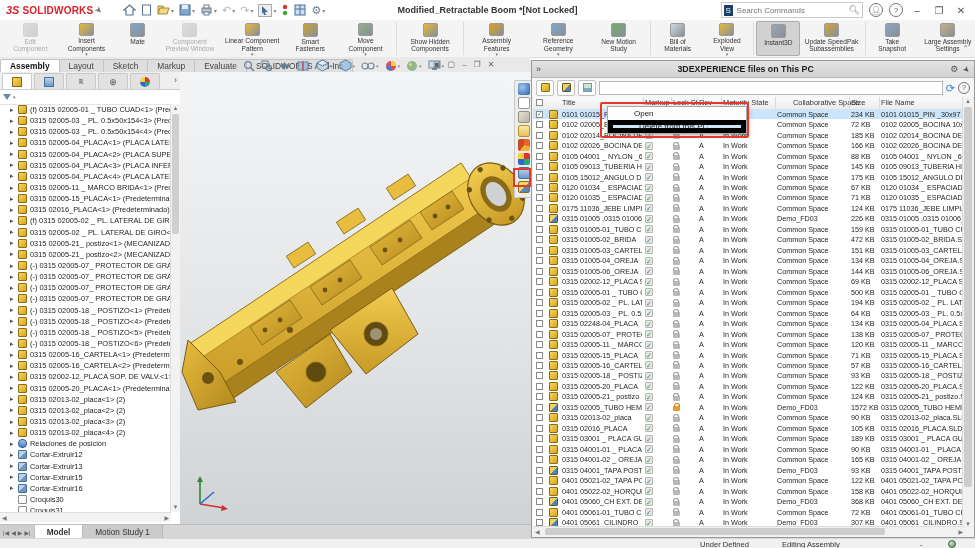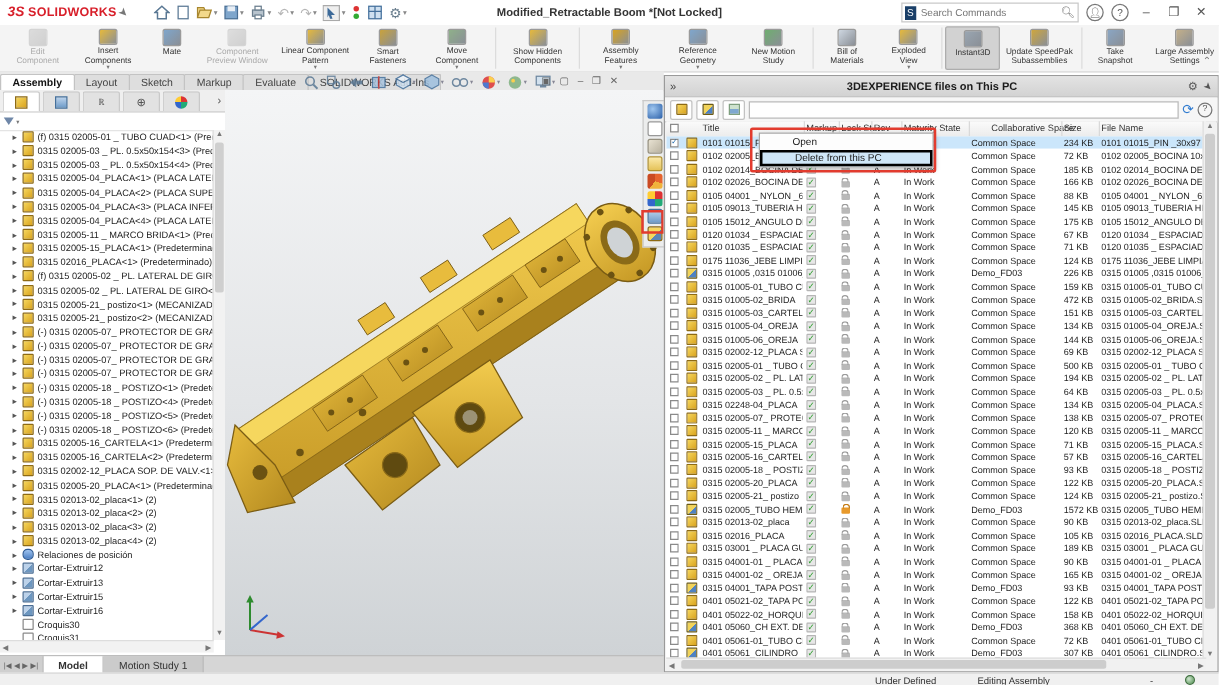--- a/index.html
+++ b/index.html
@@ -110,21 +110,21 @@
   #grid-vscroll{position:absolute;right:1px;top:36px;width:10px;height:431px;background:#f1f1f1;border-left:1px solid #ddd;font-size:6px;color:#777}
   #grid-vscroll .up{position:absolute;top:1px;left:0;width:10px;text-align:center}
   #grid-vscroll .dn{position:absolute;bottom:1px;left:0;width:10px;text-align:center}
   #grid-vscroll .thumb{position:absolute;left:1px;top:10px;width:8px;height:380px;background:#cdcdcd;border-radius:2px}
   #grid-hscroll{position:absolute;left:1px;bottom:1px;width:432px;height:9px;background:#f1f1f1;border-top:1px solid #ddd;font-size:6px;color:#777}
   #grid-hscroll .lt{position:absolute;left:2px;top:1px}#grid-hscroll .rt{position:absolute;right:2px;top:1px}
   #grid-hscroll .thumb{position:absolute;left:12px;top:1px;width:340px;height:7px;background:#cdcdcd;border-radius:2px}
   
   #ctxmenu{position:absolute;left:607px;top:106px;width:138px;background:#fdfdfd;border:1px solid #a8a8a8;box-shadow:2px 2px 4px rgba(0,0,0,.25);z-index:30}
   .cmi{height:13px;display:flex;align-items:center;padding-left:26px;font-size:8px;color:#1a1a1a}
-  .cmi.sel{background:#cfe6f7;border:2px solid #000000;box-sizing:border-box}
+  .cmi.sel{background:#cfe6f7;border:5px solid #000000;box-sizing:border-box}
   #ctx-red{position:absolute;left:600px;top:102px;width:149px;height:36px;border:2px solid #e23b2e;border-radius:2px;box-sizing:border-box;z-index:31;pointer-events:none}
   
   #statusbar{left:0;top:538px;width:975px;height:10px;background:#f0f0f0;border-top:1px solid #d7d7d7;font-size:7.6px;color:#333}
   #statusbar span{position:absolute;top:1px}
   .globe{width:8px;height:8px;border-radius:50%;background:radial-gradient(circle at 35% 35%,#cfe6cf,#4f8f4f);border:1px solid #3c6e3c;box-sizing:border-box}
 </style>
 </head>
 <body>
 
 <div id="titlebar" class="abs">

